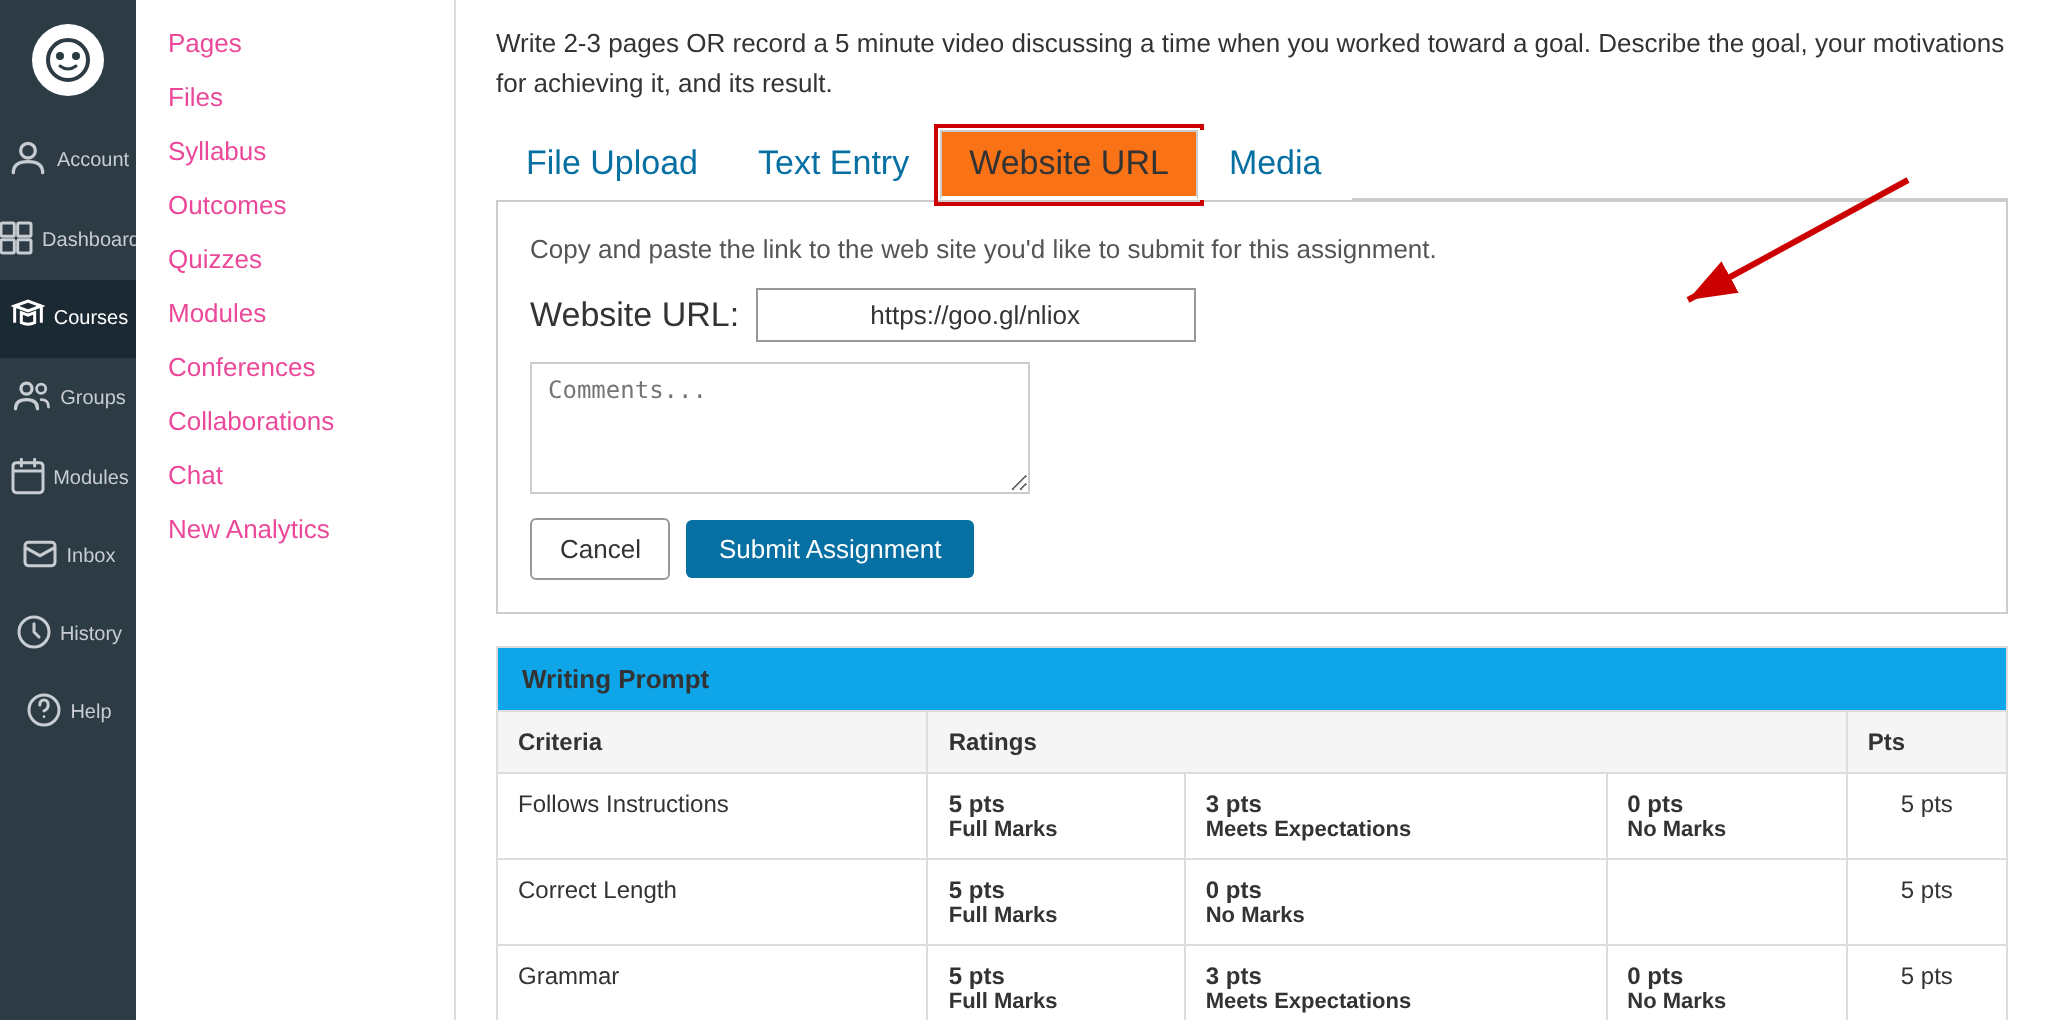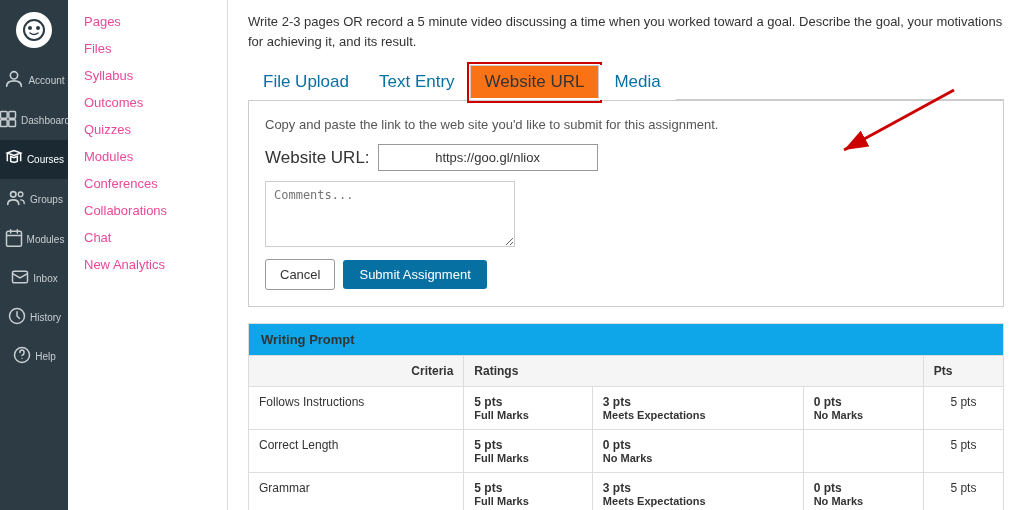--- a/index.html
+++ b/index.html
@@ -211,21 +211,21 @@
       font-size: 12px;
     }
     .rubric-table th {
       background: #f5f5f5;
       padding: 8px 10px;
       text-align: left;
       font-weight: bold;
       border: 1px solid #ddd;
       color: #333;
     }
-    .rubric-table th:first-child { text-align: right; }
+    .rubric-table th:first-child { text-align: left; }
     .rubric-table td {
       padding: 8px 10px;
       border: 1px solid #ddd;
       vertical-align: top;
       color: #333;
     }
     .rubric-table td:first-child { font-size: 12px; }
     .rating-cell { text-align: left; }
     .rating-pts { font-weight: bold; display: block; }
     .rating-label { display: block; font-weight: bold; font-size: 11px; }

